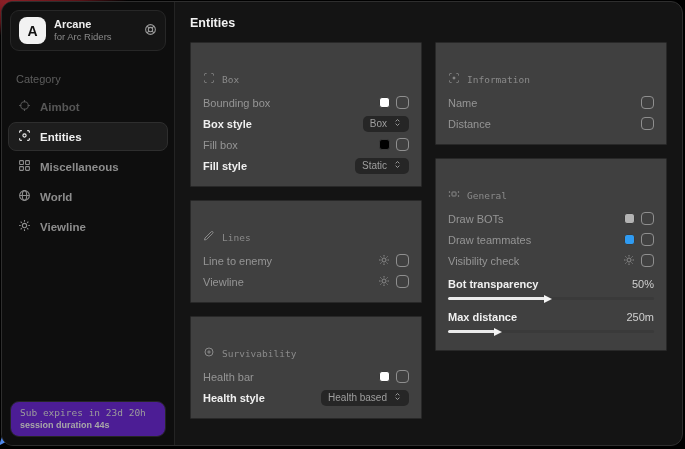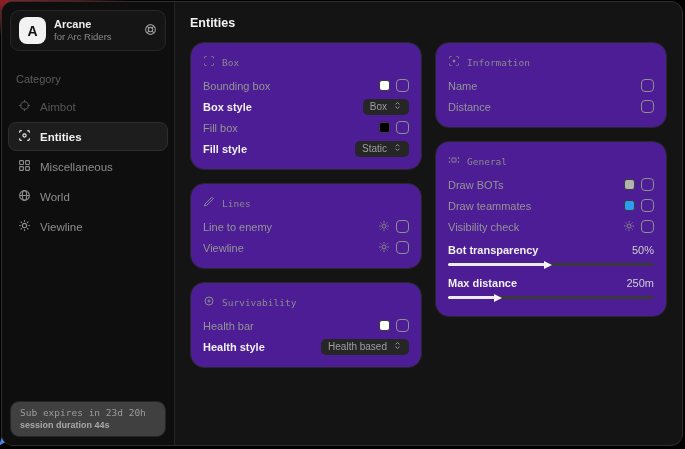--- a/index.html
+++ b/index.html
@@ -21,36 +21,36 @@
   .logo { width:27px; height:27px; border-radius:8px; background:#f2f2f2; color:#111; font-weight:bold;
     font-size:14px; display:flex; align-items:center; justify-content:center; flex:none; }
   .app-meta { flex:1; min-width:0; }
   .app-name { font-size:11px; font-weight:bold; color:#ededed; line-height:1.25; }
   .app-sub { font-size:9.5px; color:#8a8a8a; line-height:1.25; }
   .app-card svg { color:#9a9a9a; flex:none; }
 
   .cat-label { font-size:11px; color:#5d5d5d; margin:14px 14px 7px; }
   .nav { padding:0 6px; }
   .nav-item { display:flex; align-items:center; gap:9px; height:29px; padding:0 9px; margin-bottom:1px;
-    border-radius:8px; border:1px solid transparent; color:#8d8d8d; font-size:11.5px; cursor:pointer; }
+    border-radius:8px; border:1px solid transparent; color:#8d8d8d; font-size:11.5px; cursor:pointer;font-weight:bold; }
   .nav-item svg { flex:none; }
   .nav-item.dim { color:#565656; }
   .nav-item.selected { background:#1d1d1d; border-color:#2e2e2e; color:#f0f0f0; font-weight:bold; }
   .spacer { flex:1; }
-  .sub-card { margin:8px; padding:5px 9px 6px; border:1px solid #252525; border-radius:9px; background:#404040; }
+  .sub-card { margin:8px; padding:5px 9px 6px; border:1px solid #252525; border-radius:9px; background:#4c1d95; }
   .sub-line1 { font-family:"DejaVu Sans Mono", monospace; font-size:9.5px; color:#9c9c9c; white-space:nowrap; }
   .sub-line2 { font-size:9px; color:#a8a8a8; font-weight:bold; margin-top:2px; }
 
   
   .main { flex:1; padding:12px 15px; overflow:hidden; }
   .page-title { font-size:12.5px; font-weight:bold; color:#f2f2f2; margin:2px 0 12px; }
   .cols { display:flex; gap:13px; align-items:flex-start; }
   .col { width:237px; display:flex; flex-direction:column; gap:13px; }
 
-  .card { background:#4c1d95; border:1px solid #282828; border-radius:14px; padding:9px 12px 10px; }
+  .card { background:#404040; border:1px solid #282828; border-radius:1px; padding:26px 12px 10px; }
   .sec-title { display:flex; align-items:center; gap:7px; font-family:"DejaVu Sans Mono", monospace;
     font-size:9.5px; color:#8a8a8a; margin:3px 0 6px; }
   .sec-title svg { color:#8a8a8a; }
 
   .row { display:flex; align-items:center; justify-content:space-between; height:21px; }
   .lbl { font-size:11px; color:#959595;text-align:center; }
   .lbl.bold { color:#f0f0f0; font-weight:bold; }
   .ctrls { display:flex; align-items:center; gap:6px; }
   .ctrls svg { color:#8a8a8a; }
 

